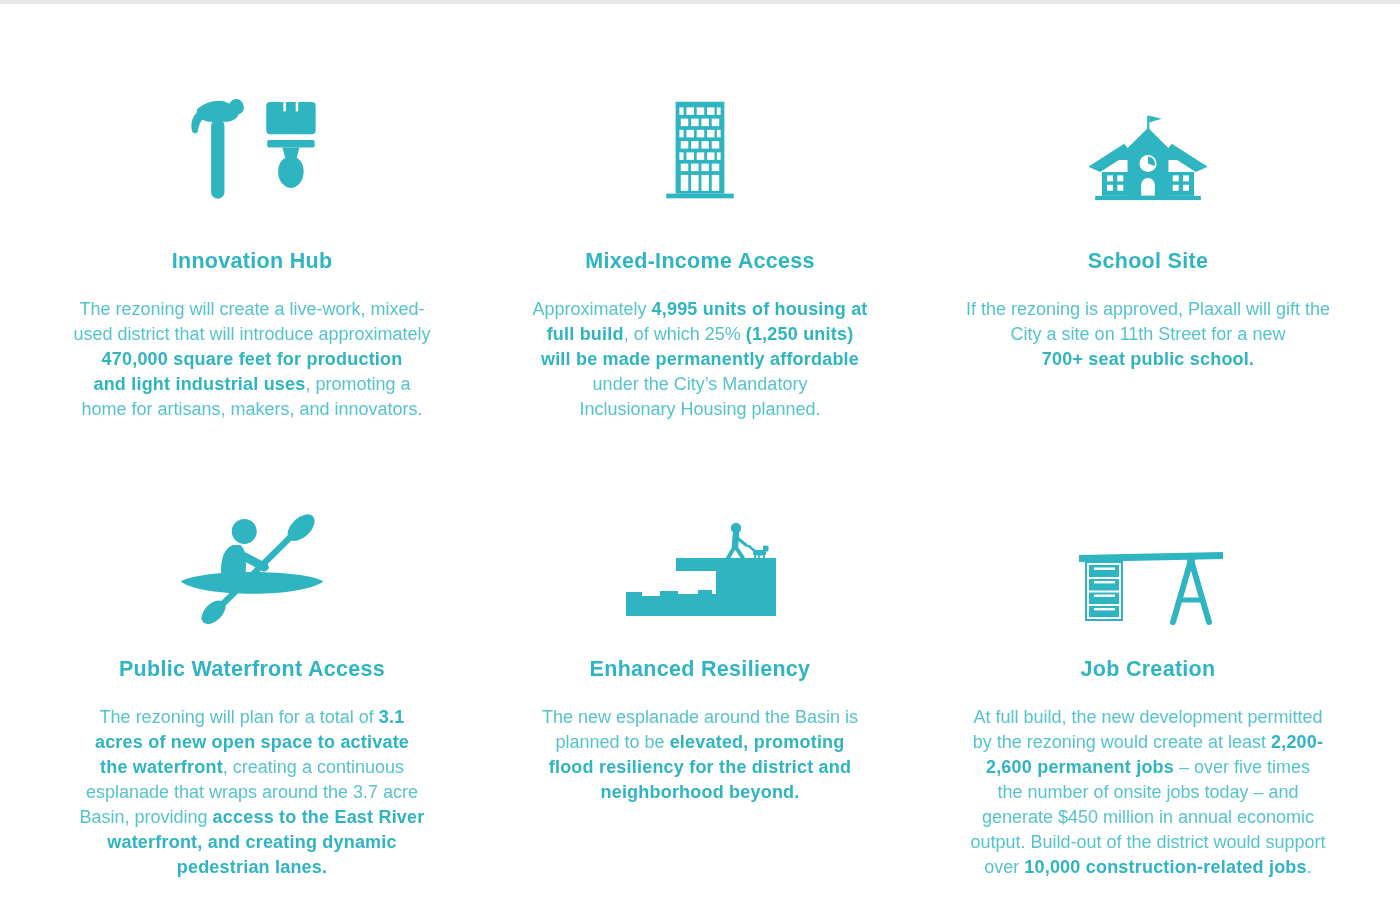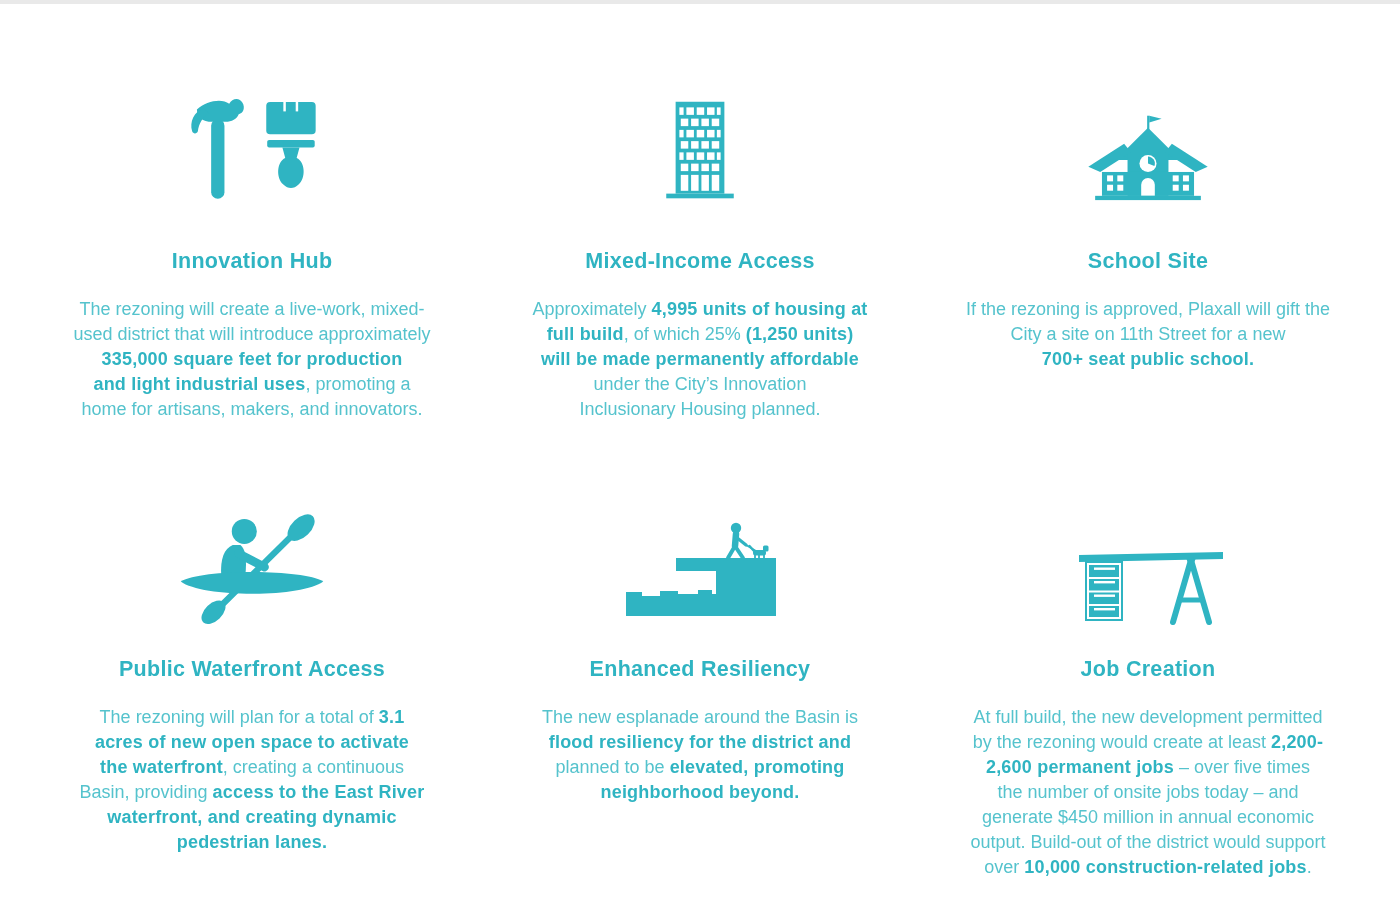--- a/index.html
+++ b/index.html
@@ -78,21 +78,21 @@
           <rect class="ic-w" x="113" y="6" width="2.6" height="10"></rect>
           <rect class="ic-w" x="126" y="6" width="2.6" height="10"></rect>
           <rect class="ic" x="96" y="46" width="50" height="8" rx="2"></rect>
           <path class="ic" d="M112,54 L130,54 L127,65 C136,69 137,86 129,93 C124,98 118,98 113,93 C105,86 106,69 115,65 Z"></path>
         </svg>
       </div>
       <h2 class="card-title">Innovation Hub</h2>
       <div class="card-body">
           <div class="line"><span>The rezoning will create a live-work, mixed-</span></div>
           <div class="line"><span>used district that will introduce approximately</span></div>
-          <div class="line"><span class="b">335,000 square feet for production</span></div>
+          <div class="line"><span class="b">470,000 square feet for production</span></div>
           <div class="line"><span class="b">and light industrial uses</span><span>, promoting a</span></div>
           <div class="line"><span>home for artisans, makers, and innovators.</span></div>
         </div>
     </div>
 
     <div class="card">
       <div class="icon-box">
         <svg width="150" height="120" viewBox="0 0 160 128">
           <rect class="ic" x="54" y="4" width="52" height="98"></rect>
           <rect class="ic" x="44" y="102" width="72" height="5"></rect>
@@ -130,21 +130,21 @@
               <rect x="81.5" y="82" width="8" height="17"></rect>
               <rect x="92.5" y="82" width="8" height="17"></rect>
           </g>
         </svg>
       </div>
       <h2 class="card-title">Mixed-Income Access</h2>
       <div class="card-body">
           <div class="line"><span>Approximately </span><span class="b">4,995 units of housing at</span></div>
           <div class="line"><span class="b">full build</span><span>, of which 25% </span><span class="b">(1,250 units)</span></div>
           <div class="line"><span class="b">will be made permanently affordable</span></div>
-          <div class="line"><span>under the City’s Innovation</span></div>
+          <div class="line"><span>under the City’s Mandatory</span></div>
           <div class="line"><span>Inclusionary Housing planned.</span></div>
         </div>
     </div>
 
     <div class="card">
       <div class="icon-box">
         <svg width="138" height="104" viewBox="0 0 160 122">
           <rect class="ic" x="79" y="2" width="2.6" height="18"></rect>
           <polygon class="ic" points="81.5,2 96,5.5 81.5,10"></polygon>
           <polygon class="ic" points="80,16 42,54 118,54"></polygon>
@@ -186,20 +186,21 @@
           <ellipse class="ic" cx="131" cy="18" rx="17" ry="10" transform="rotate(-44 131 18)"></ellipse>
           <ellipse class="ic" cx="40" cy="106" rx="15" ry="9" transform="rotate(-44 40 106)"></ellipse>
           <path class="ic" d="M6,74 C28,61 132,61 154,74 C132,91 28,91 6,74 Z"></path>
         </svg>
       </div>
       <h2 class="card-title">Public Waterfront Access</h2>
       <div class="card-body">
           <div class="line"><span>The rezoning will plan for a total of </span><span class="b">3.1</span></div>
           <div class="line"><span class="b">acres of new open space to activate</span></div>
           <div class="line"><span class="b">the waterfront</span><span>, creating a continuous</span></div>
+          <div class="line"><span>esplanade that wraps around the 3.7 acre</span></div>
           <div class="line"><span>Basin, providing </span><span class="b">access to the East River</span></div>
           <div class="line"><span class="b">waterfront, and creating dynamic</span></div>
           <div class="line"><span class="b">pedestrian lanes.</span></div>
         </div>
     </div>
 
     <div class="card">
       <div class="icon-box">
         <svg width="160" height="122" viewBox="0 0 160 122">
 
@@ -218,22 +219,22 @@
           <rect class="ic" x="143" y="41.5" width="5.5" height="6" rx="1.5"></rect>
           <line x1="135" y1="51" x2="135" y2="55" stroke="#2fb4c2" stroke-width="1.8"></line>
           <line x1="139" y1="51" x2="139" y2="55" stroke="#2fb4c2" stroke-width="1.8"></line>
           <line x1="144" y1="51" x2="144" y2="55" stroke="#2fb4c2" stroke-width="1.8"></line>
           <line x1="134" y1="47" x2="129.5" y2="42" stroke="#2fb4c2" stroke-width="2.4" stroke-linecap="round"></line>
         </svg>
       </div>
       <h2 class="card-title">Enhanced Resiliency</h2>
       <div class="card-body">
           <div class="line"><span>The new esplanade around the Basin is</span></div>
+          <div class="line"><span>planned to be </span><span class="b">elevated, promoting</span></div>
           <div class="line"><span class="b">flood resiliency for the district and</span></div>
-          <div class="line"><span>planned to be </span><span class="b">elevated, promoting</span></div>
           <div class="line"><span class="b">neighborhood beyond.</span></div>
         </div>
     </div>
 
     <div class="card">
       <div class="icon-box">
         <svg width="166" height="80" viewBox="0 0 166 80">
 
           <polygon class="ic" points="14,9 158,6 158,13 14,16"></polygon>
 

